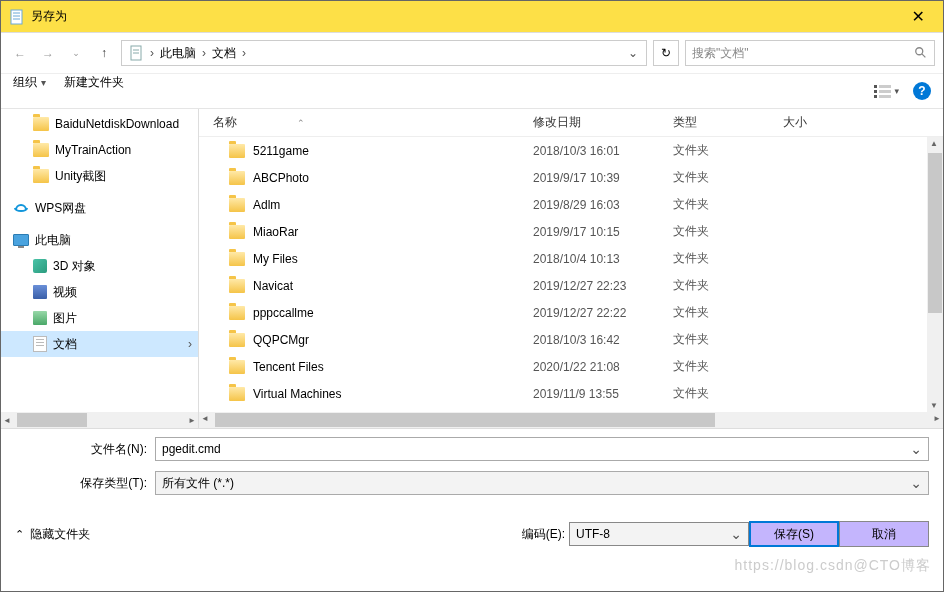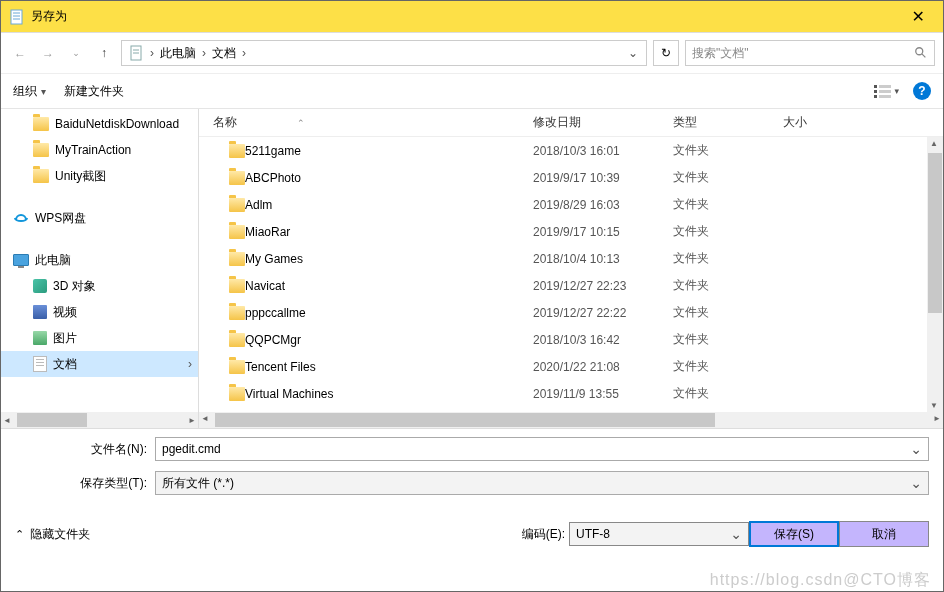--- a/index.html
+++ b/index.html
@@ -13,30 +13,30 @@
 .navbtn.enabled{color:#333}
 .breadcrumb{flex:1;display:flex;align-items:center;border:1px solid #ccc;height:26px;padding:0 2px;background:#fff}
 .breadcrumb .segicon{width:16px;height:16px;margin:0 4px}
 .breadcrumb .seg{padding:0 4px}
 .breadcrumb .chev{color:#555;padding:0 2px}
 .breadcrumb .spacer{flex:1}
 .breadcrumb .drop{color:#555;padding:0 6px}
 .refresh{width:26px;height:26px;border:1px solid #ccc;display:flex;align-items:center;justify-content:center}
 .search{width:250px;height:26px;border:1px solid #ccc;display:flex;align-items:center;padding:0 6px;color:#888}
 .search span{flex:1}
-.toolbar{height:36px;border-top:1px solid #eee;border-bottom:1px solid #e5e5e5;background:#fff;display:flex;align-items:center;padding:0 12px;gap:18px}
+.toolbar{height:36px;border-top:1px solid #eee;border-bottom:1px solid #e5e5e5;background:#fff;display:flex;padding:0 12px;gap:18px}
 .toolbar .drop::after{content:"▾";margin-left:4px;font-size:10px;color:#555}
 .toolbar .right{margin-left:auto;display:flex;align-items:center;gap:14px}
 .viewbtn{display:flex;align-items:center;gap:2px}
 .helpbtn{width:18px;height:18px;border-radius:50%;background:#0078d7;color:#fff;display:flex;align-items:center;justify-content:center;font-size:12px;font-weight:bold}
 .main{display:flex;height:320px;border-bottom:1px solid #ddd}
 .sidebar{width:198px;border-right:1px solid #ddd;overflow:hidden;position:relative}
 .sidebar-items{padding-top:2px}
 .sbi{display:flex;align-items:center;height:26px;padding-left:32px;gap:6px;white-space:nowrap;overflow:hidden}
-.sbi.group{padding-left:12px;font-weight:normal;margin-top:16px}
+.sbi.group{padding-left:12px;font-weight:normal;margin-top:6px}
 .sbi.selected{background:#cde8ff;position:relative;padding-left:32px}
 .sbi.selected::before{content:"›";position:absolute;right:6px;color:#555}
 .foldericon{width:16px;height:14px;background:linear-gradient(#ffe9a8,#f5c448);border-radius:1px;position:relative}
 .foldericon::before{content:"";position:absolute;top:-3px;left:0;width:7px;height:3px;background:#f5c448;border-radius:1px 1px 0 0}
 .wpsicon{width:16px;height:16px}
 .pcicon{width:16px;height:12px;background:#4aa3df;border:1px solid #2b7cb3;border-radius:1px;position:relative}
 .pcicon::after{content:"";position:absolute;bottom:-3px;left:4px;width:6px;height:2px;background:#888}
 .cubeicon{width:14px;height:14px;background:linear-gradient(135deg,#4ac3a8,#2b9b7e);border-radius:2px}
 .videoicon{width:14px;height:14px;background:linear-gradient(#6a8fd8,#3a5fa8);border-radius:1px}
 .picicon{width:14px;height:14px;background:linear-gradient(#98d8a8,#4aa868);border-radius:1px}
@@ -49,21 +49,21 @@
 .filepane{flex:1;display:flex;flex-direction:column;overflow:hidden;position:relative}
 .headers{display:flex;height:28px;align-items:center;border-bottom:1px solid #eee;padding-left:14px}
 .headers .col{color:#333}
 .headers .sort{color:#888;margin-left:60px;font-size:9px}
 .col-name{width:320px}
 .col-date{width:140px}
 .col-type{width:110px}
 .col-size{width:60px}
 .filelist{flex:1;overflow:hidden}
 .row{display:flex;align-items:center;height:27px;padding-left:30px}
-.row .fname{width:304px;display:flex;align-items:center;}
+.row .fname{width:304px;display:flex;align-items:center;gap:8px}
 .row .fdate{width:140px;color:#555}
 .row .ftype{width:110px;color:#555}
 .fp-hscroll{height:16px;background:#f0f0f0;position:relative}
 .fp-hscroll .thumb{position:absolute;left:16px;width:500px;top:1px;height:14px;background:#c8c8c8}
 .fp-hscroll::before{content:"◄";position:absolute;left:2px;top:2px;font-size:8px;color:#666}
 .fp-hscroll::after{content:"►";position:absolute;right:2px;top:2px;font-size:8px;color:#666}
 .fp-vscroll{position:absolute;right:0;top:28px;bottom:16px;width:16px;background:#f0f0f0}
 .fp-vscroll .thumb{position:absolute;top:16px;left:1px;width:14px;height:160px;background:#c8c8c8}
 .fp-vscroll::before{content:"▲";position:absolute;top:2px;left:3px;font-size:8px;color:#666}
 .fp-vscroll::after{content:"▼";position:absolute;bottom:2px;left:3px;font-size:8px;color:#666}
@@ -74,21 +74,21 @@
 .field .input.combo::after{content:"⌄";position:absolute;right:6px;color:#555;font-size:14px}
 .footer{display:flex;align-items:center;padding:6px 14px 10px;}
 .footer .hide{display:flex;align-items:center;gap:6px}
 .footer .hide::before{content:"⌃";font-size:11px}
 .footer .sp{flex:1}
 .footer label{margin-right:4px}
 .footer .enc{width:180px;height:24px;border:1px solid #888;padding:0 6px;display:flex;align-items:center;position:relative;background:#f3f3f3}
 .footer .enc::after{content:"⌄";position:absolute;right:6px;color:#555;font-size:14px}
 .footer button{width:90px;height:26px;background:#c4b5fd;border:1px solid #888}
 .footer button.primary{border:2px solid #0078d7}
-.watermark{position:absolute;bottom:0;right:12px;font-size:16px;color:#ccc;letter-spacing:1px}
+.watermark{position:absolute;bottom:16px;right:12px;font-size:14px;color:#ccc;letter-spacing:1px}
 </style>
 </head>
 <body>
 
 <div class="titlebar">
   <svg class="icon" viewBox="0 0 16 16">
       <rect x="2" y="1" width="11" height="14" fill="#fff" stroke="#6aa8d8"></rect>
       <line x1="4" y1="4" x2="11" y2="4" stroke="#6aa8d8"></line>
       <line x1="4" y1="7" x2="11" y2="7" stroke="#6aa8d8"></line>
       <line x1="4" y1="10" x2="11" y2="10" stroke="#6aa8d8"></line>
@@ -228,21 +228,21 @@
           <span class="fname">
             <div class="foldericon"></div>
             <span>MiaoRar</span>
           </span>
           <span class="fdate">2019/9/17 10:15</span>
           <span class="ftype">文件夹</span>
         </div>
         <div class="row">
           <span class="fname">
             <div class="foldericon"></div>
-            <span>My Games</span>
+            <span>My Files</span>
           </span>
           <span class="fdate">2018/10/4 10:13</span>
           <span class="ftype">文件夹</span>
         </div>
         <div class="row">
           <span class="fname">
             <div class="foldericon"></div>
             <span>Navicat</span>
           </span>
           <span class="fdate">2019/12/27 22:23</span>

